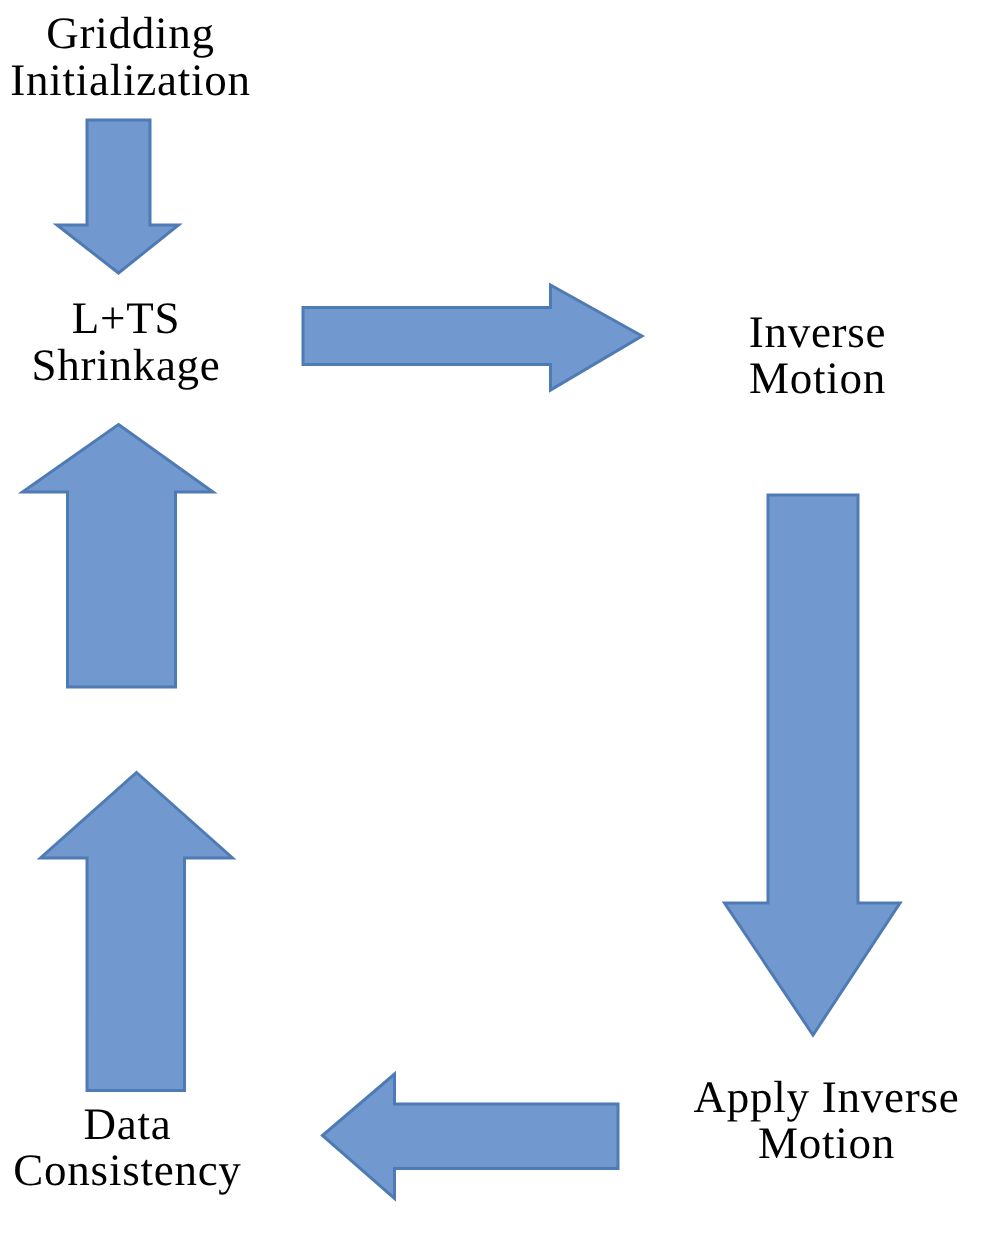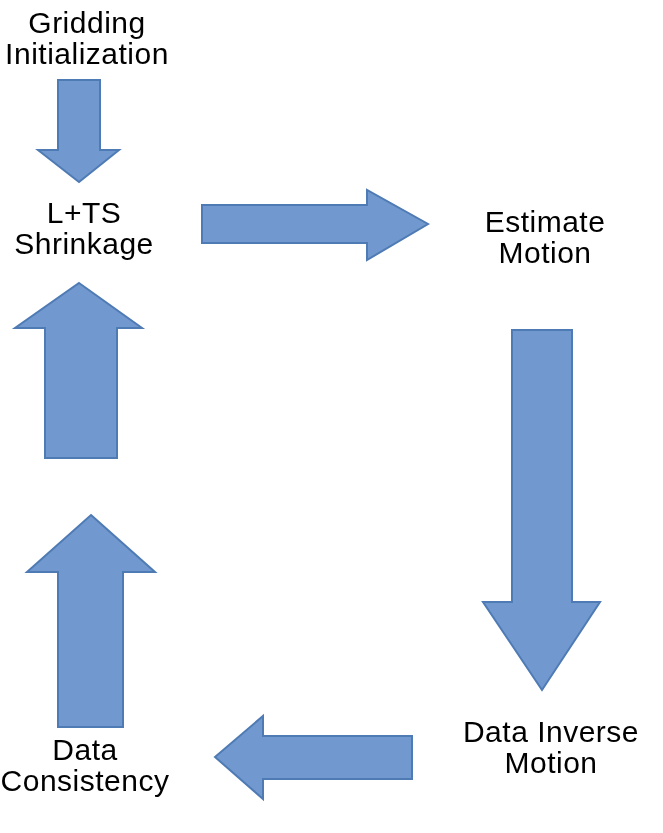--- a/index.html
+++ b/index.html
@@ -6,21 +6,21 @@
     margin: 0;
     padding: 0;
     background: #ffffff;
   }
   #canvas {
     position: relative;
     width: 663px;
     height: 833px;
     background: var(--bg-color, #ffffff);
     overflow: hidden;
-    font-family: Liberation Sans, sans-serif;
+    font-family: Liberation Serif, serif;
   }
   #arrow-layer {
     position: absolute;
     left: 0;
     top: 0;
     width: 663px;
     height: 833px;
   }
   .node-label {
     position: absolute;
@@ -62,23 +62,23 @@
 
     <polygon class="block-arrow" points="79,283 142,328 117,328 117,458 45,458 45,328 15,328" fill="#7299CF" stroke="#4F7BB5"></polygon>
   </svg>
 
   <div class="node-label" id="lbl-gridding">Gridding
 Initialization</div>
 
   <div class="node-label" id="lbl-lts">L+TS
 Shrinkage</div>
 
-  <div class="node-label" id="lbl-estimate">Estimate
+  <div class="node-label" id="lbl-estimate">Inverse
 Motion</div>
 
 
   <div class="node-label" id="lbl-data">Data
 Consistency</div>
 
-  <div class="node-label" id="lbl-inverse">Data Inverse
+  <div class="node-label" id="lbl-inverse">Apply Inverse
 Motion</div>
 
 </div>
 
 </body></html>

